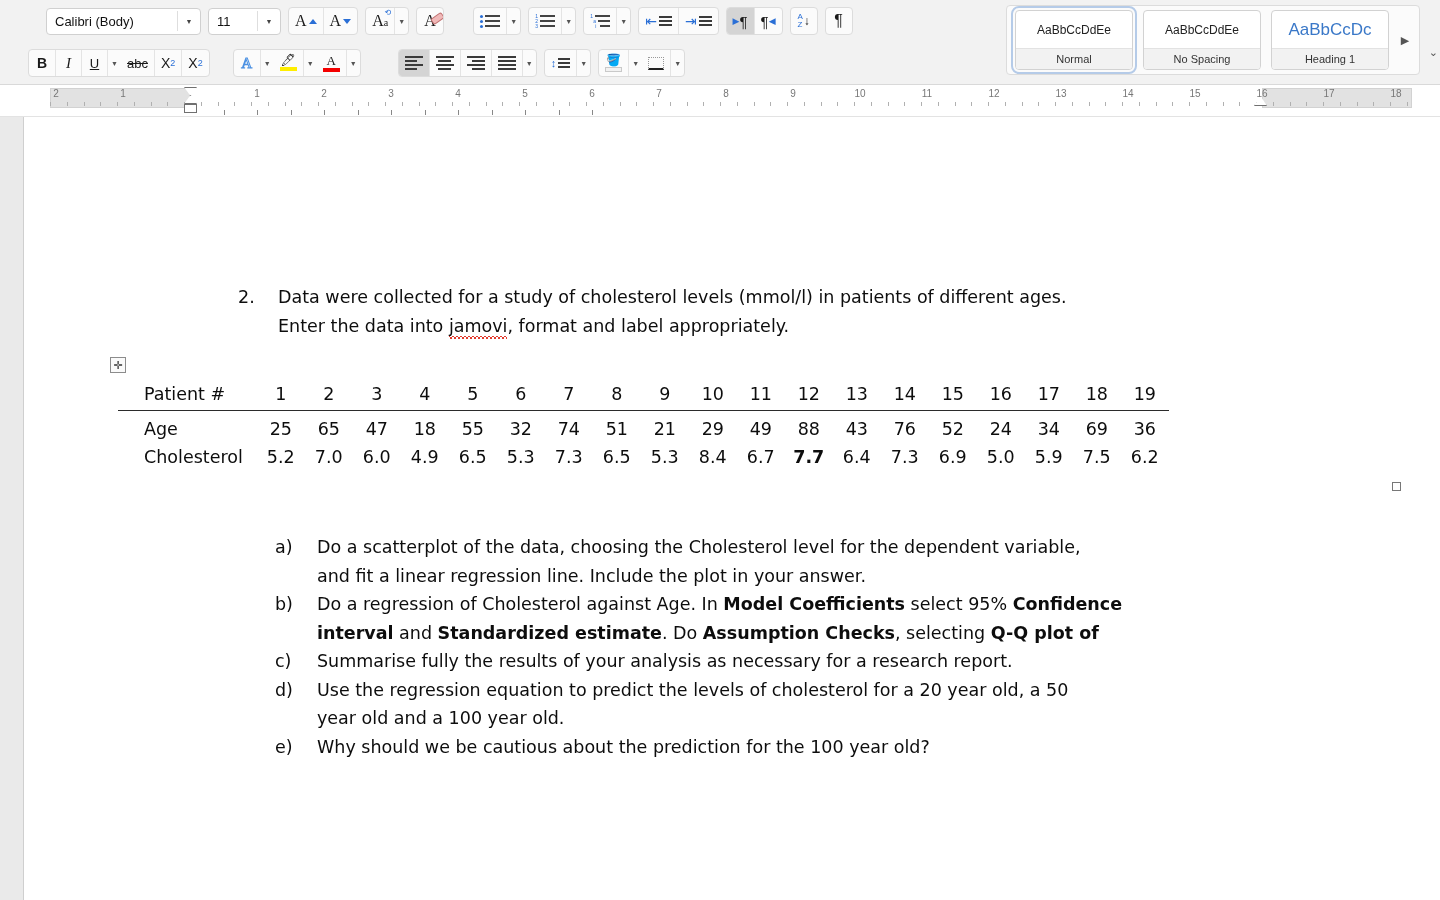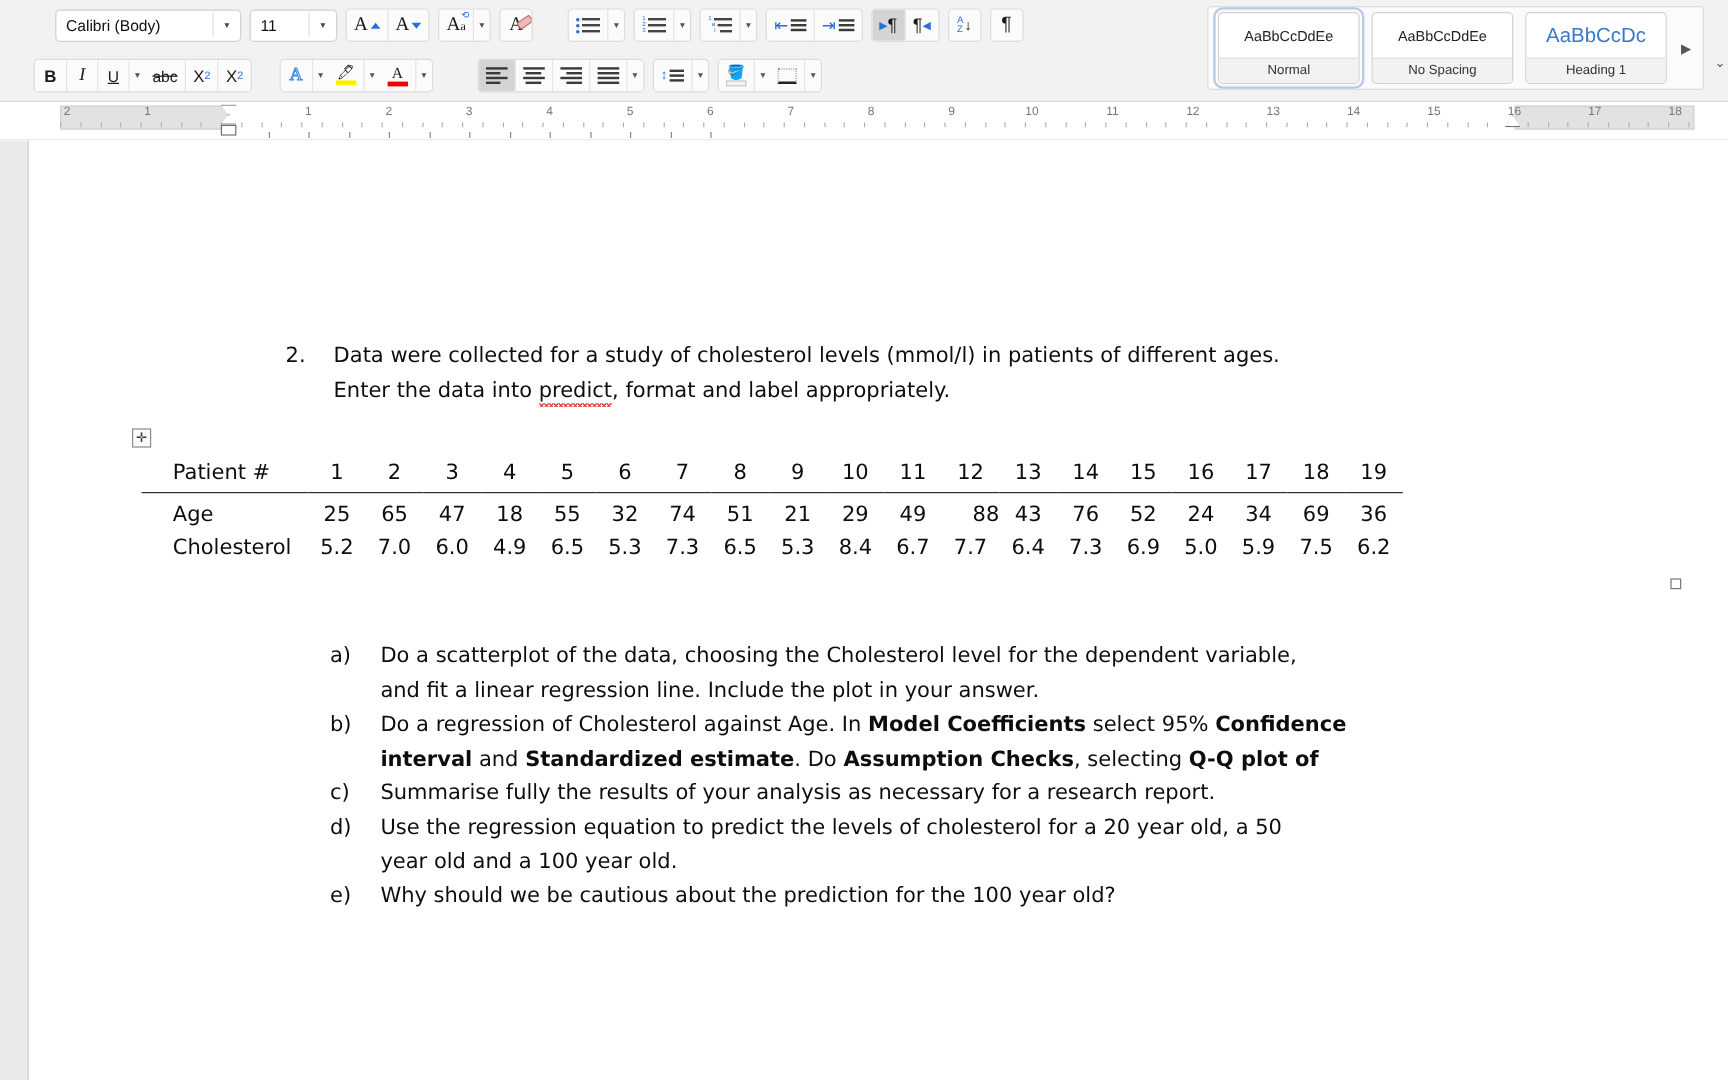--- a/index.html
+++ b/index.html
@@ -636,21 +636,21 @@
 </div>
 
 <div class="doc-area">
   <div class="left-gutter"></div>
   <div class="page">
 
     <div class="q-item doc-text para1">
       <div class="q-num">2.</div>
       <div>
         <div class="ln">Data were collected for a study of cholesterol levels (mmol/l) in patients of different ages.</div>
-        <div class="ln"><span>Enter the data into </span><span class="spell">predict</span><span>, format and label appropriately.</span></div>
+        <div class="ln"><span>Enter the data into </span><span class="spell">jamovi</span><span>, format and label appropriately.</span></div>
       </div>
     </div>
 
     <div class="tbl-handle">✛</div>
     <div class="tbl-resize"></div>
 
     <table class="dtable">
       <tbody id="dtable-body">
           <tr class="hdr">
             <td class="rowhdr">Patient #</td>
@@ -680,21 +680,21 @@
             <td style="min-width: 48px;">65</td>
             <td style="min-width: 48px;">47</td>
             <td style="min-width: 48px;">18</td>
             <td style="min-width: 48px;">55</td>
             <td style="min-width: 48px;">32</td>
             <td style="min-width: 48px;">74</td>
             <td style="min-width: 48px;">51</td>
             <td style="min-width: 48px;">21</td>
             <td style="min-width: 48px;">29</td>
             <td style="min-width: 48px;">49</td>
-            <td style="min-width: 48px; text-align: right;">88</td>
+            <td style="min-width: 48px;">88</td>
             <td style="min-width: 48px;">43</td>
             <td style="min-width: 48px;">76</td>
             <td style="min-width: 48px;">52</td>
             <td style="min-width: 48px;">24</td>
             <td style="min-width: 48px;">34</td>
             <td style="min-width: 48px;">69</td>
             <td style="min-width: 48px;">36</td>
           </tr>
           <tr>
             <td class="rowhdr">Cholesterol</td>
@@ -702,21 +702,21 @@
             <td style="min-width: 48px;">7.0</td>
             <td style="min-width: 48px;">6.0</td>
             <td style="min-width: 48px;">4.9</td>
             <td style="min-width: 48px;">6.5</td>
             <td style="min-width: 48px;">5.3</td>
             <td style="min-width: 48px;">7.3</td>
             <td style="min-width: 48px;">6.5</td>
             <td style="min-width: 48px;">5.3</td>
             <td style="min-width: 48px;">8.4</td>
             <td style="min-width: 48px;">6.7</td>
-            <td style="min-width: 48px;">7.7</td>
+            <td style="min-width: 48px; font-weight: bold;">7.7</td>
             <td style="min-width: 48px;">6.4</td>
             <td style="min-width: 48px;">7.3</td>
             <td style="min-width: 48px;">6.9</td>
             <td style="min-width: 48px;">5.0</td>
             <td style="min-width: 48px;">5.9</td>
             <td style="min-width: 48px;">7.5</td>
             <td style="min-width: 48px;">6.2</td>
           </tr>
         </tbody>
     </table>

